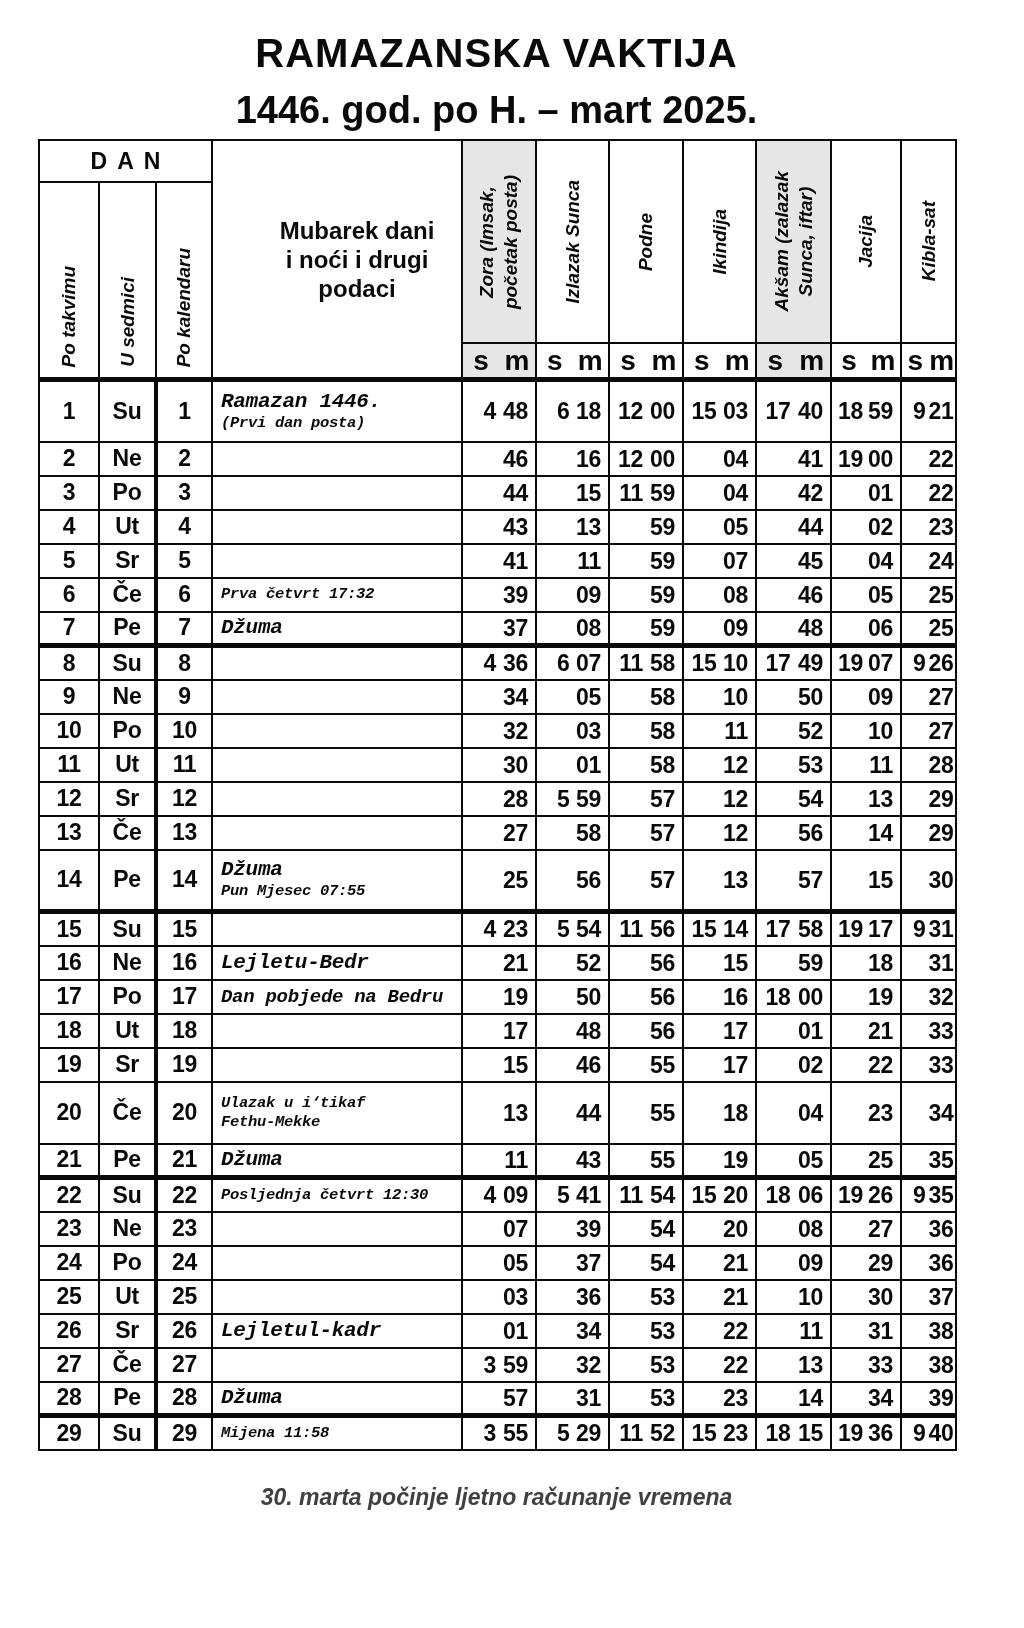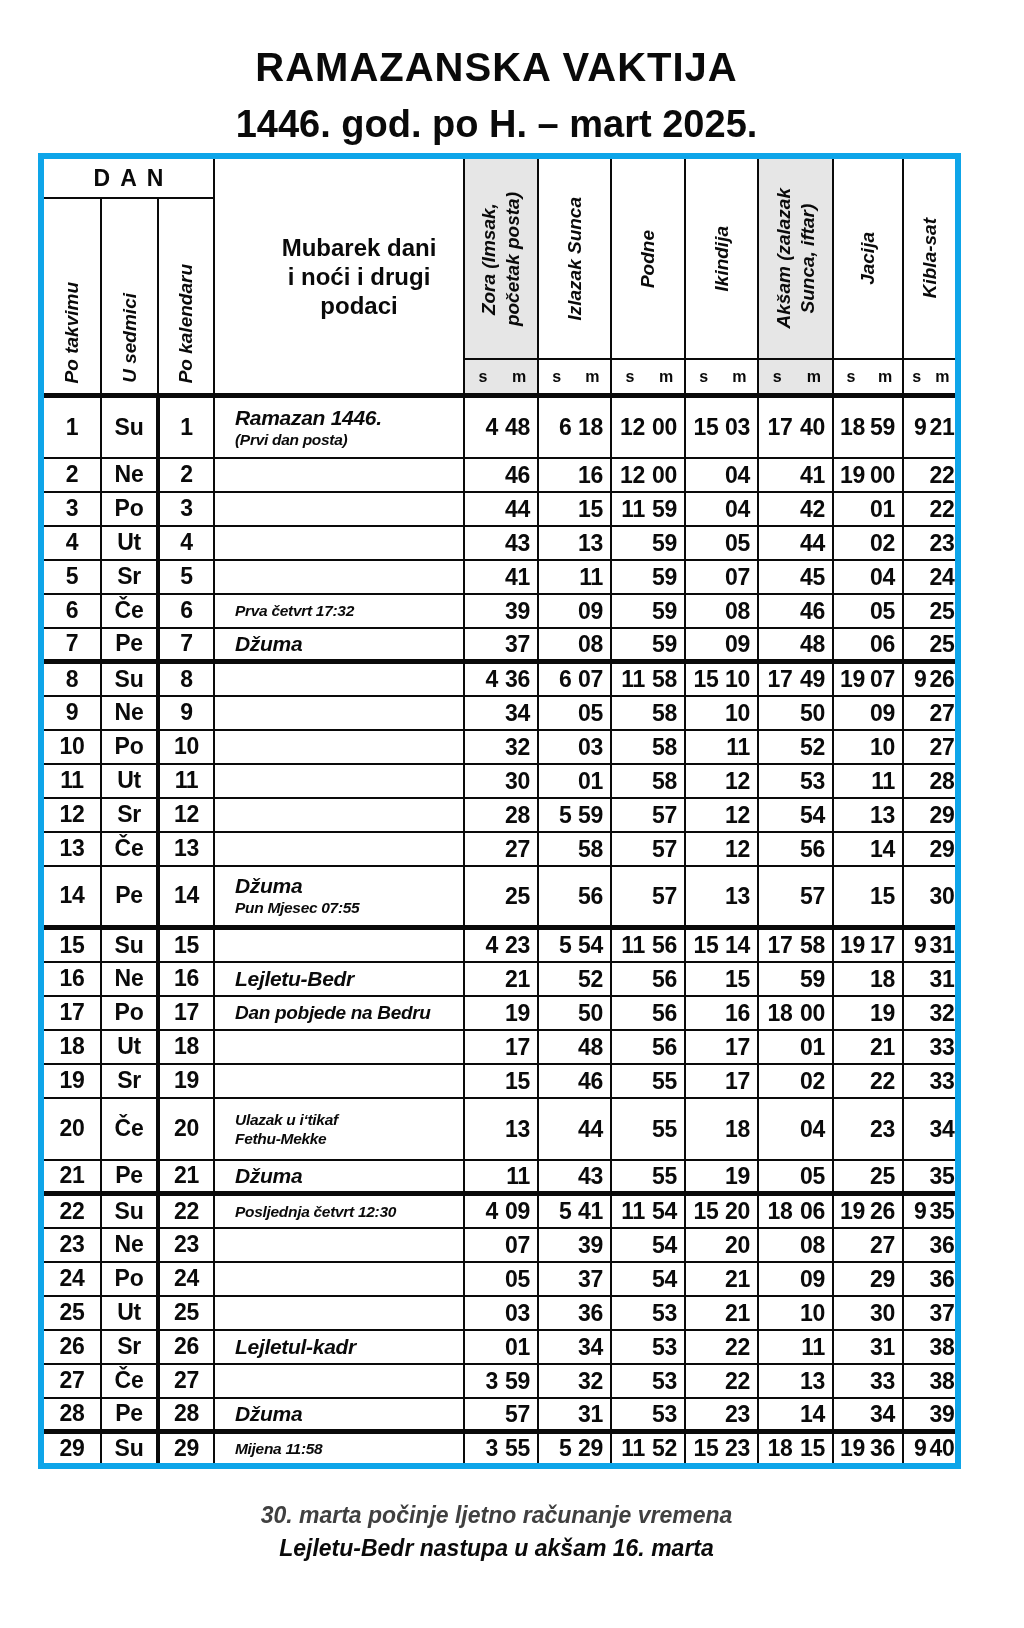--- a/index.html
+++ b/index.html
@@ -2,35 +2,35 @@
 <html><head>
 <meta charset="utf-8">
 <style>
   * { margin:0; padding:0; box-sizing:border-box; }
   html,body { background:#ffffff; }
   body {
     width:1024px; height:1628px; position:relative;
     font-family:"Liberation Sans", sans-serif; color:#0a0a0a;
     overflow:hidden;
   }
-  .sheet { position:absolute; left:38px; top:16px; width:917px; }
+  .sheet { position:absolute; left:38px; top:2px; width:917px; }
 
   .title {
     margin-top:28px; text-align:center;
     font-size:40px; line-height:46px; font-weight:bold; letter-spacing:1px;
   }
   .subtitle {
     margin-top:17px; text-align:center;
     font-size:38px; line-height:34px; font-weight:bold;
   }
 
   table.vaktija {
     margin-top:12px; width:917px;
     border-collapse:collapse; table-layout:fixed;
-    border:6px solid #0ea5e9;
+    border:1px solid #0ea5e9;
   }
   col.c-takvim{width:60px} col.c-sedmica{width:57px} col.c-kalendar{width:56px}
   col.c-note{width:250px}
   col.c-t0{width:74px} col.c-t1{width:73px} col.c-t2{width:74px}
   col.c-t3{width:73px} col.c-t4{width:75px} col.c-t5{width:70px} col.c-t6{width:55px}
 
   th, td { border:2px solid #0a0a0a; padding:0; vertical-align:middle; }
 
   
   thead tr.r-dan    { height:42px; }
@@ -44,31 +44,31 @@
     padding-left:40px;
   }
   .v-wrap { display:flex; justify-content:center; align-items:center; width:100%; }
   .v-wrap.time-h { height:198px; }
   .v-wrap.day-h  { height:194px; align-items:flex-end; padding-bottom:10px; }
   .vtxt {
     writing-mode:vertical-rl; transform:rotate(180deg);
     font-style:italic; font-weight:bold; font-size:19px; line-height:1.25;
     white-space:pre-line; text-align:center;
   }
-  th.units { font-weight:bold; font-size:16px;margin-left:20px; }
+  th.units { font-weight:bold; font-size:28px;margin-left:20px; }
   .units .u { display:inline-block; width:50%; text-align:center; }
 
   
   tbody tr { height:34px; }
   tbody tr.tall { height:62px; }
   tbody tr.ws td { border-top:5px solid #0a0a0a; }
   tbody td { font-weight:bold; font-size:23px; letter-spacing:-0.3px; }
   td.num { text-align:center; }
   td.kal { border-left:4px solid #0a0a0a; }
-  td.note { text-align:left; padding-left:20px; }
+  td.note { text-align:left; padding-left:8px;font-family:Liberation Mono, monospace; }
   .n-lg { font-style:italic; font-size:21px; line-height:24px; }
   .n-md { font-style:italic; font-size:19px; line-height:22px; }
   .n-sm { font-style:italic; font-size:15.5px; line-height:19px; }
   td.time { white-space:nowrap; }
   td.time .h, td.time .m {
     display:inline-block; width:50%; text-align:right; vertical-align:middle;
   }
   td.time .h { padding-right:3px; }
   td.time .m { padding-right:7px; }
 
@@ -576,16 +576,15 @@
           <td class="time"><span class="h">15</span><span class="m">23</span></td>
           <td class="time"><span class="h">18</span><span class="m">15</span></td>
           <td class="time"><span class="h">19</span><span class="m">36</span></td>
           <td class="time"><span class="h">9</span><span class="m">40</span></td>
         </tr>
       </tbody>
   </table>
 
   <div class="footnotes">
     <div class="footnote muted">30. marta počinje ljetno računanje vremena</div>
-    <div class="footnote">Lejletu-Bedr nastupa u akšam 16. marta</div>
   </div>
 
 </div>
 
 </body></html>

